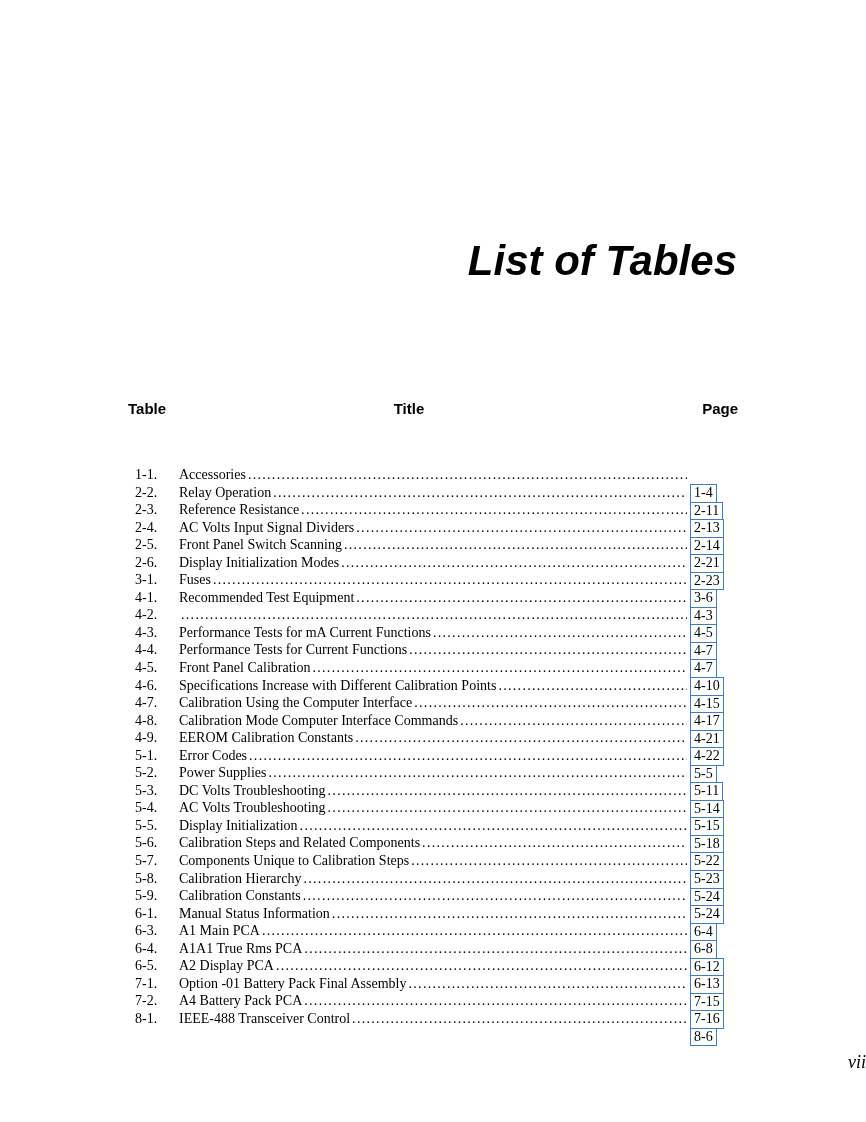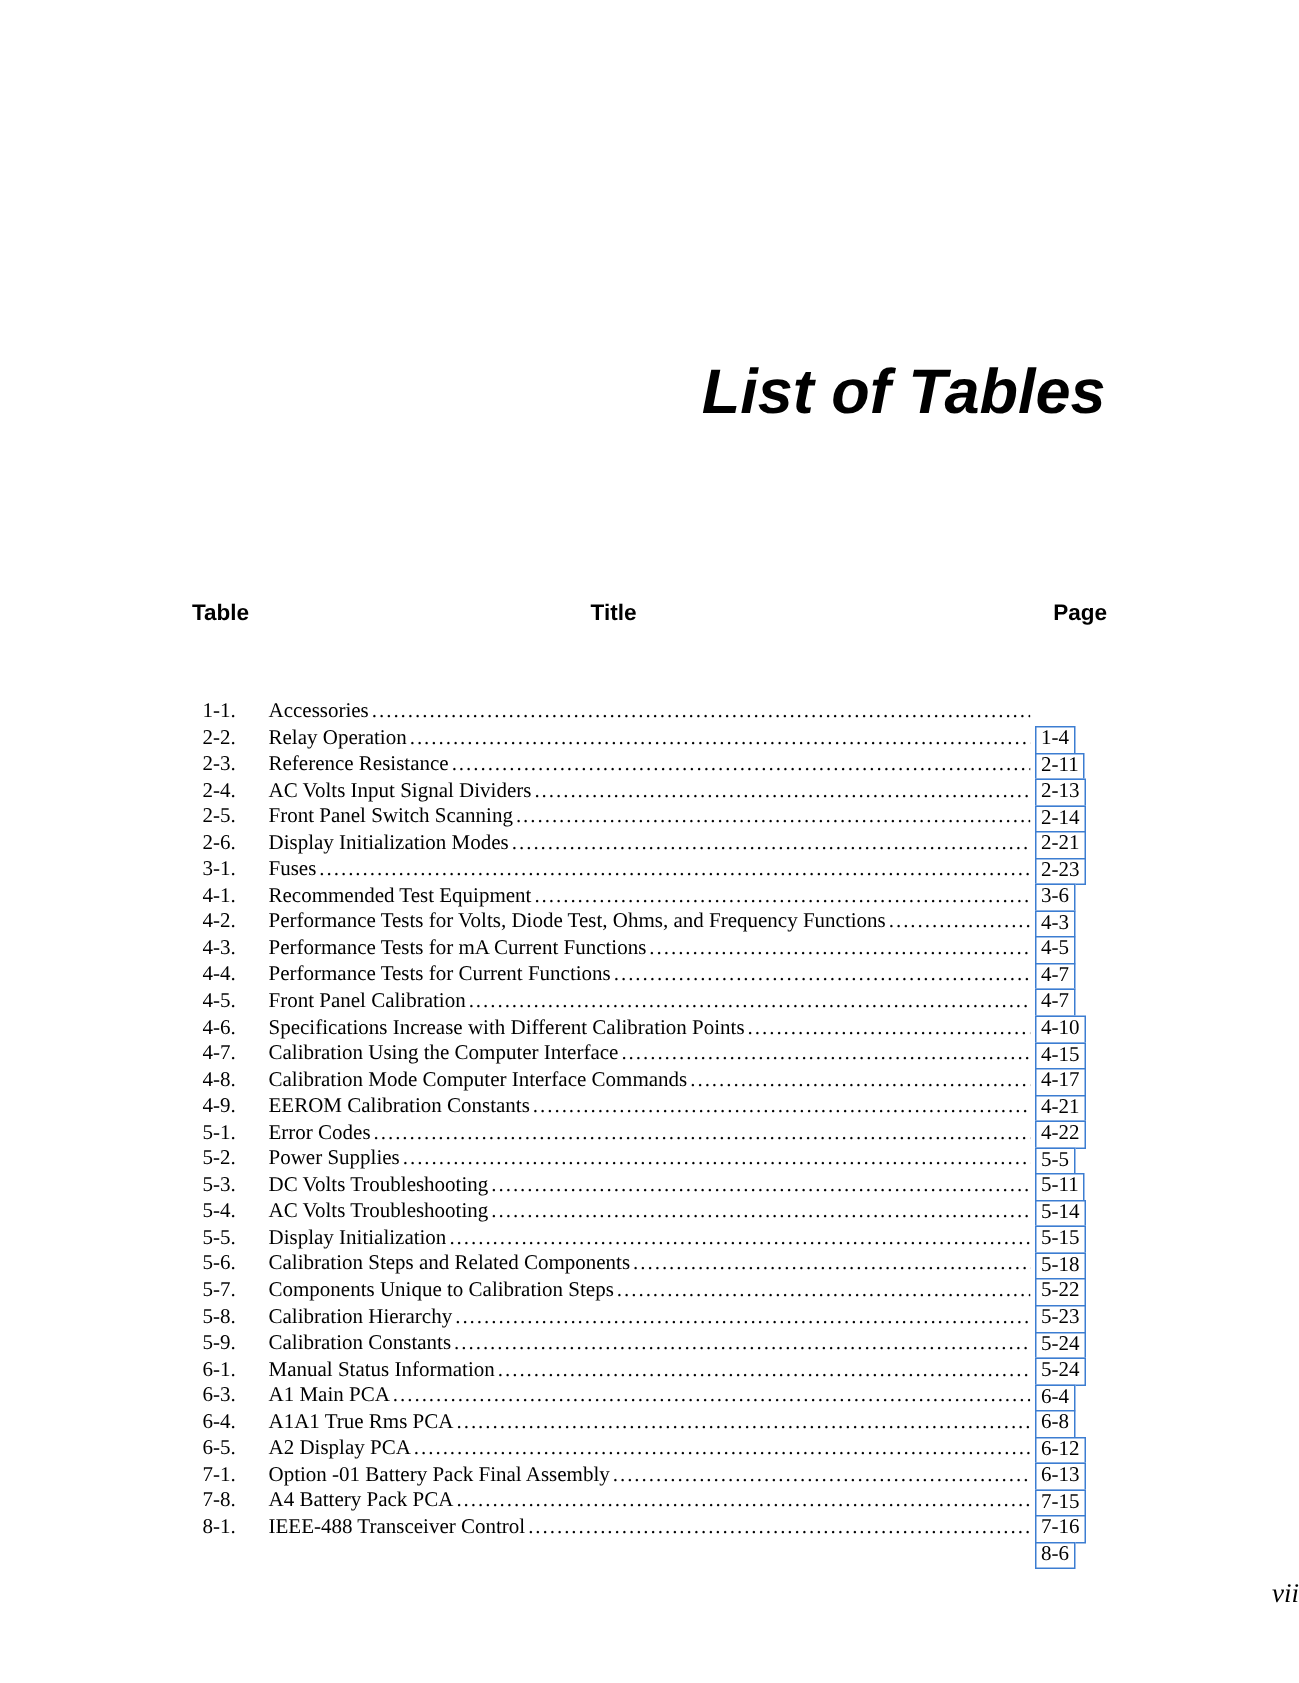--- a/index.html
+++ b/index.html
@@ -184,21 +184,20 @@
         <span class="toc-num">4-1.</span>
         <span class="toc-title">Recommended Test Equipment</span>
         <span class="toc-leader"></span>
       </div>
       <span class="toc-page-link">4-3</span>
     </div>
 
     <div class="toc-row">
       <div class="toc-main">
         <span class="toc-num">4-2.</span>
-        <span class="toc-title">Performance Tests for Volts, Diode Test, Ohms, and Frequency Functions</span>
         <span class="toc-leader"></span>
       </div>
       <span class="toc-page-link">4-5</span>
     </div>
 
     <div class="toc-row">
       <div class="toc-main">
         <span class="toc-num">4-3.</span>
         <span class="toc-title">Performance Tests for mA Current Functions</span>
         <span class="toc-leader"></span>
@@ -382,21 +381,21 @@
       <div class="toc-main">
         <span class="toc-num">7-1.</span>
         <span class="toc-title">Option -01 Battery Pack Final Assembly</span>
         <span class="toc-leader"></span>
       </div>
       <span class="toc-page-link">7-15</span>
     </div>
 
     <div class="toc-row">
       <div class="toc-main">
-        <span class="toc-num">7-8.</span>
+        <span class="toc-num">7-2.</span>
         <span class="toc-title">A4 Battery Pack PCA</span>
         <span class="toc-leader"></span>
       </div>
       <span class="toc-page-link">7-16</span>
     </div>
 
     <div class="toc-row">
       <div class="toc-main">
         <span class="toc-num">8-1.</span>
         <span class="toc-title">IEEE-488 Transceiver Control</span>

